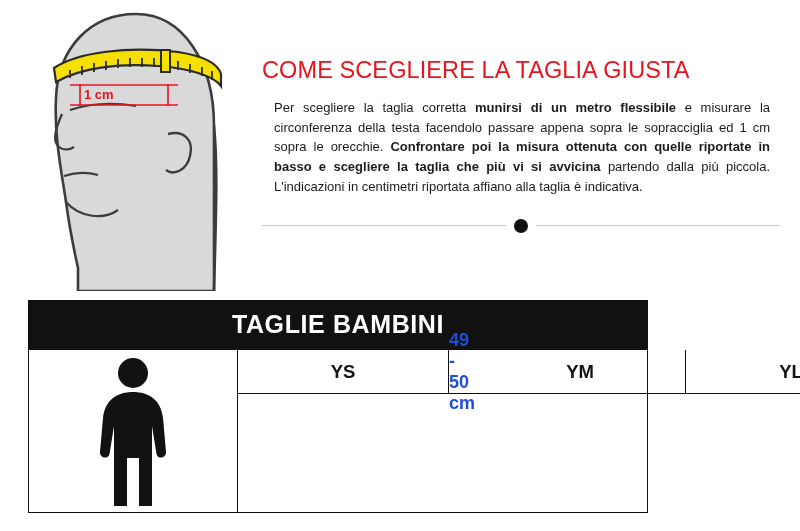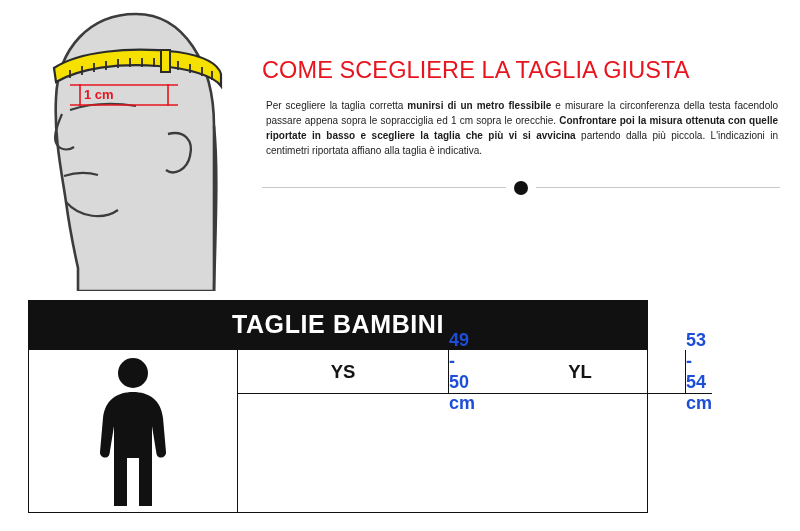--- a/index.html
+++ b/index.html
@@ -45,25 +45,25 @@
   }
   .headline {
     color: #e8131d;
     font-size: 23.5px;
     font-weight: normal;
     letter-spacing: 0.1px;
     margin: 0 0 14px 0;
     line-height: 1.1;
   }
   .body-text {
-    font-size: 10px;
+    font-size: 13px;
     line-height: 1.52;
     text-align: justify;
     color: #1c1c1c;
-    margin: 4px;
+    margin: 12px;
   }
   .body-text b {
     font-weight: bold;
   }
 
   
   .sep {
     display: flex;
     align-items: center;
     margin: 22px 0 0 0;
@@ -225,20 +225,21 @@
           <path d="M46 36 C 30 36, 18 44, 16 62 L 13 96 C 12.5 102, 21 104, 22.5 98 L 27 70 L 27 150 L 40 150 L 40 102 L 52 102 L 52 150 L 65 150 L 65 70 L 69.5 98 C 71 104, 79.5 102, 79 96 L 76 62 C 74 44, 62 36, 46 36 Z" fill="#111111"></path>
         </svg>
       </div>
 
       <div class="rows">
         <div class="row">
           <div class="cell-size">YS</div>
           <div class="cell-meas">49 - 50 cm</div>
         </div>
         <div class="row">
+          <div class="cell-size">YM</div>
         </div>
         <div class="row">
           <div class="cell-size">YL</div>
           <div class="cell-meas">53 - 54 cm</div>
         </div>
         <div class="row">
         </div>
       </div>
 
     </div>

